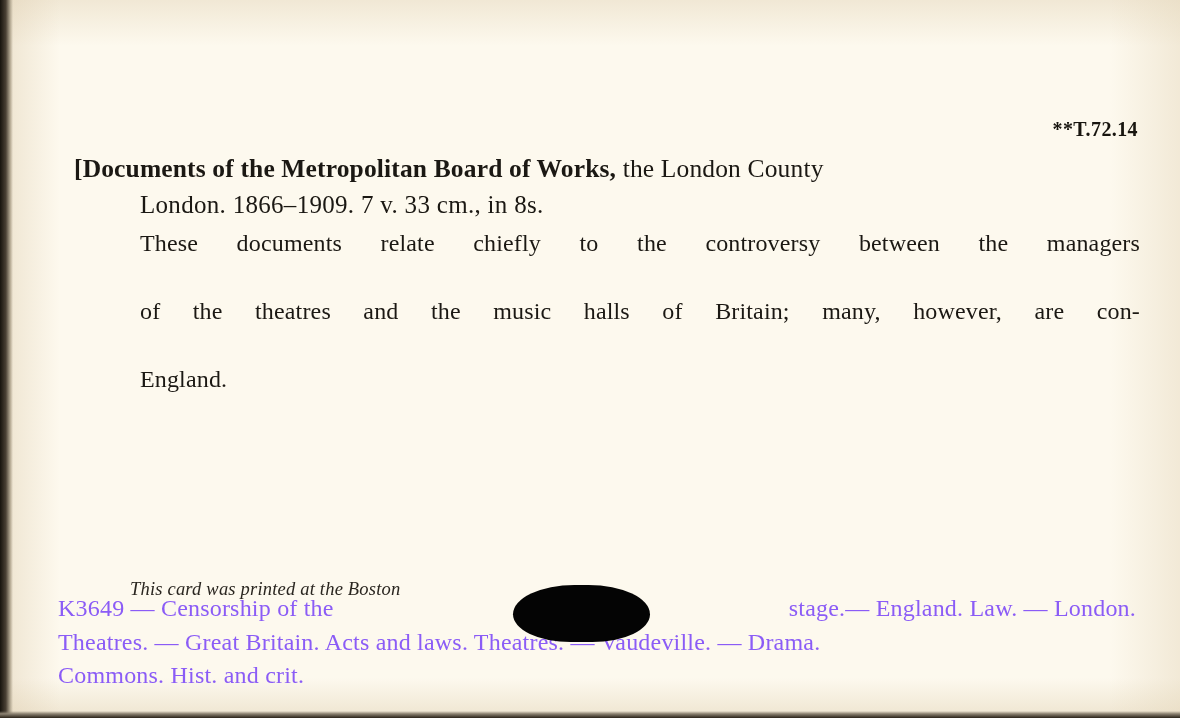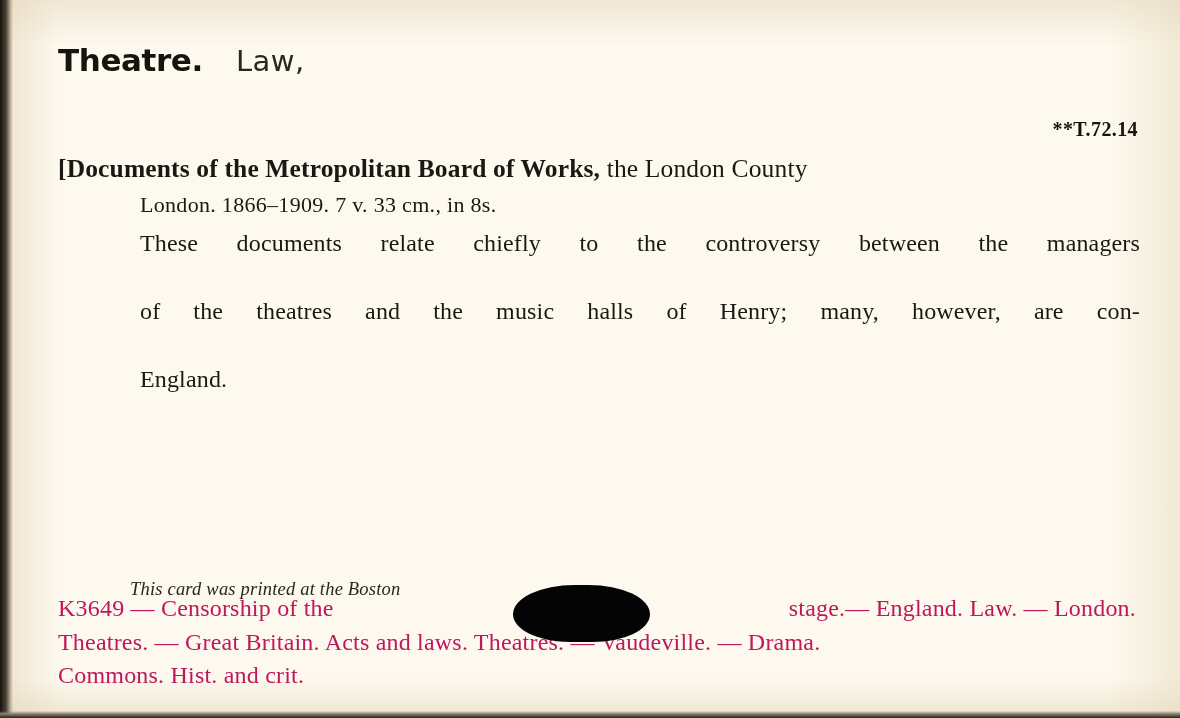--- a/index.html
+++ b/index.html
@@ -100,37 +100,37 @@
     width: 1082px;
     font-family: "Liberation Serif", serif;
     color: #1b1813;
   }
   .title-block {
     font-size: 25.5px;
     line-height: 34.5px;
     letter-spacing: 0.15px;
   }
   .title-line-1 { text-indent: 0; }
-  .title-bold { font-weight: 700; }
+  .title-bold { font-weight: 700; margin-left: 16px; }
   .title-rest {
     padding-left: 82px;
     text-align: justify;
   }
   .title-rest .line-justify {
     display: block;
     text-align: justify;
   }
   .title-rest .line-justify::after {
     content: "";
     display: inline-block;
     width: 100%;
   }
   .imprint {
     padding-left: 82px;
-    font-size: 22px;
+    font-size: 25px;
     line-height: 33px;
     margin-top: 1px;
     letter-spacing: 0.3px;
   }
   .note {
     padding-left: 82px;
     font-size: 24px;
     line-height: 34px;
     margin-top: 5px;
     letter-spacing: 0.15px;
@@ -167,21 +167,21 @@
   
   .tracings {
     position: absolute;
     left: 58px;
     top: 592px;
     width: 1080px;
     font-family: "Liberation Serif", serif;
     font-size: 24px;
     line-height: 33.5px;
     letter-spacing: 0.2px;
-    color: #be185d;
+    color: #8b5cf6;
   }
   .tracings .tline { display: block; white-space: nowrap; }
   .tracings .tline-1 {
     display: flex;
     justify-content: space-between;
     width: 1078px;
   }
   .tracings .tline-1 span { white-space: nowrap; }
 
   
@@ -198,41 +198,37 @@
 </head>
 <body>
 
 <div id="card">
   <div id="paper-tint"></div>
   <div id="edge-left"></div>
   <div id="edge-bottom"></div>
 
   <div id="content">
 
-    <div class="heading-row">
-      <span class="heading-main">Theatre.</span>
-      <span class="heading-sub">Law,</span>
-    </div>
 
     <div class="callnumber">**T.72.14</div>
 
     <div class="entry">
 
       <div class="title-block">
         <div class="title-line-1">
           <span class="title-bold">[Documents of the Metropolitan Board of Works,</span><span> the London County</span>
         </div>
       </div>
 
       <div class="imprint">London.  1866–1909.  7 v.  33 cm., in 8s.</div>
 
       <div class="note">
         <p>
           <span class="j">These documents relate chiefly to the controversy between the managers</span>
-          <span class="j">of the theatres and the music halls of Henry; many, however, are con-</span>
+          <span class="j">of the theatres and the music halls of Britain; many, however, are con-</span>
           <span>England.</span>
         </p>
       </div>
 
     </div>
 
     <div class="printed-line">
       <span>This card was printed at the Boston</span>
     </div>
 

